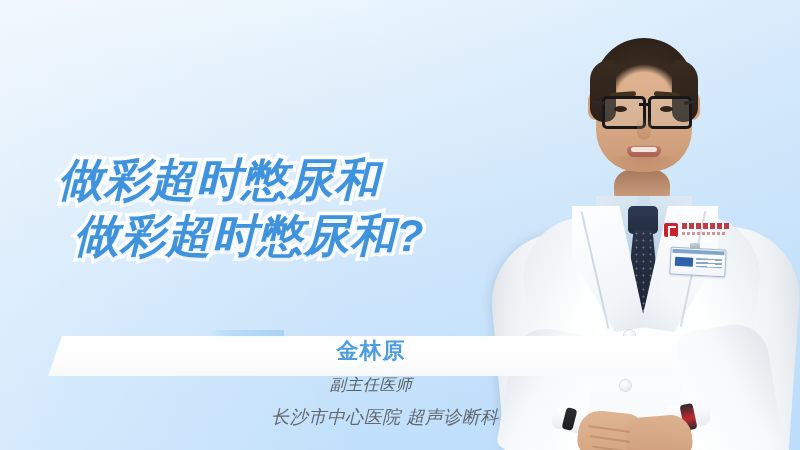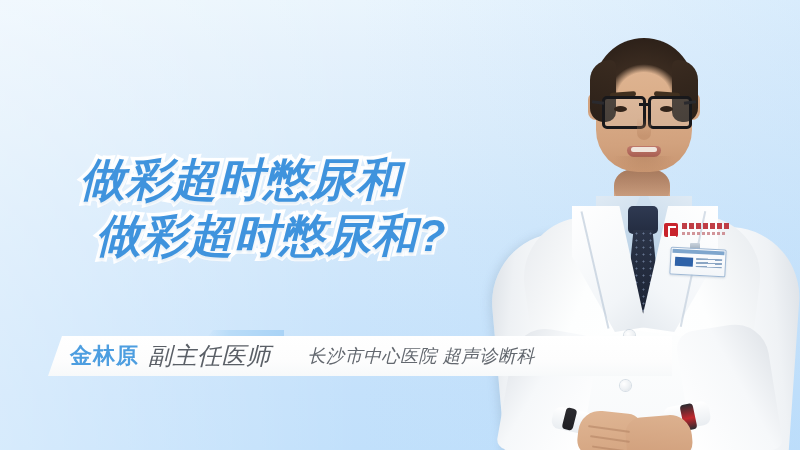--- a/index.html
+++ b/index.html
@@ -319,21 +319,21 @@
   }
   .bracelet2 {
     left: 96px; top: 408px; width: 11px; height: 22px;
     background: linear-gradient(180deg,#2b2b30 0%,#1e1e22 100%);
     border-radius: 4px; transform: rotate(14deg);
   }
 
   
   .title-block {
     position: absolute;
-    left: 80px;
+    left: 58px;
     top: 152px;
     width: 470px;
   }
   .title-line {
     font-size: 45px;
     font-weight: 700;
     font-style: italic;
     letter-spacing: 1px;
     line-height: 56px;
     color: #3f93dd;
@@ -370,29 +370,30 @@
     position: absolute;
     left: 48px;
     top: 336px;
     width: 624px;
     height: 40px;
     display: flex;
     align-items: center;
     padding-left: 22px;
     box-sizing: border-box;
     gap: 9px;
+    flex-direction: column;
   }
   .cred-name {
     font-size: 22px;
     font-weight: 700;
     color: #4d9ee0;
     letter-spacing: 1px;
   }
   .cred-title {
-    font-size: 24px;
+    font-size: 16px;
     font-style: italic;
     color: #5a5f66;
     letter-spacing: 0.5px;
   }
   .cred-affil {
     font-size: 18px;
     font-style: italic;
     color: #63686f;
     letter-spacing: 0.5px;
     margin-left: 28px;

